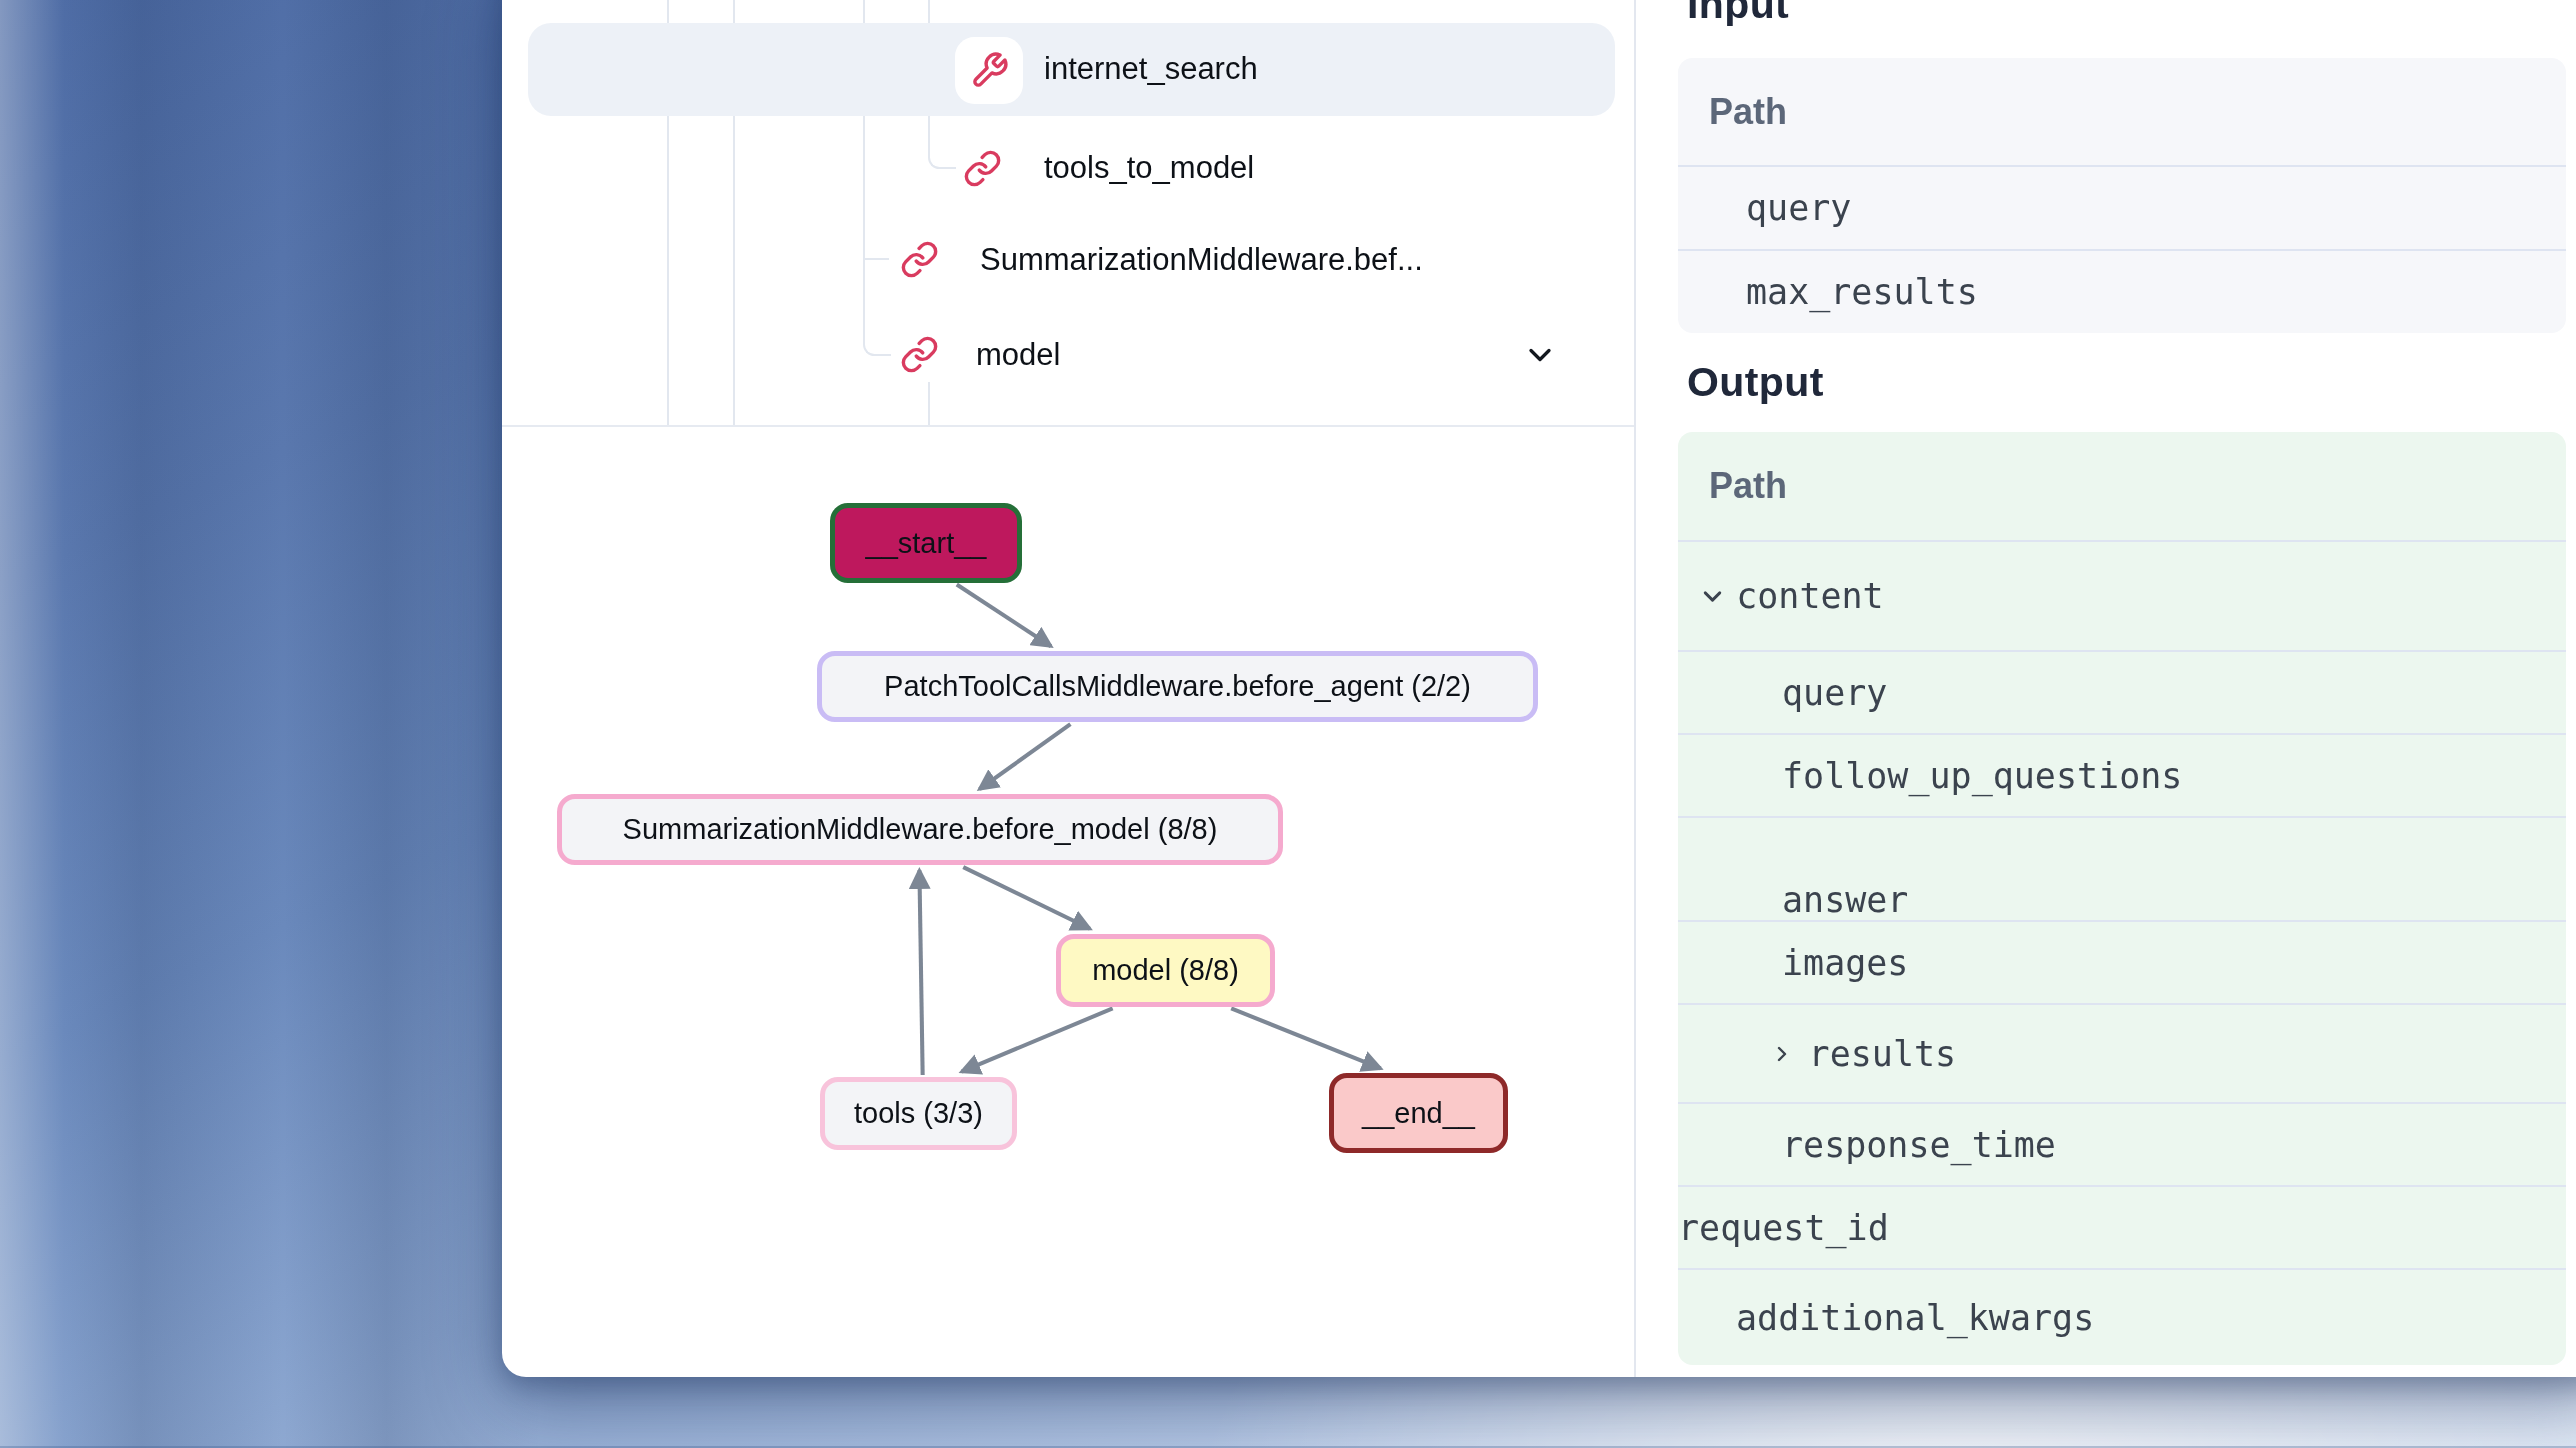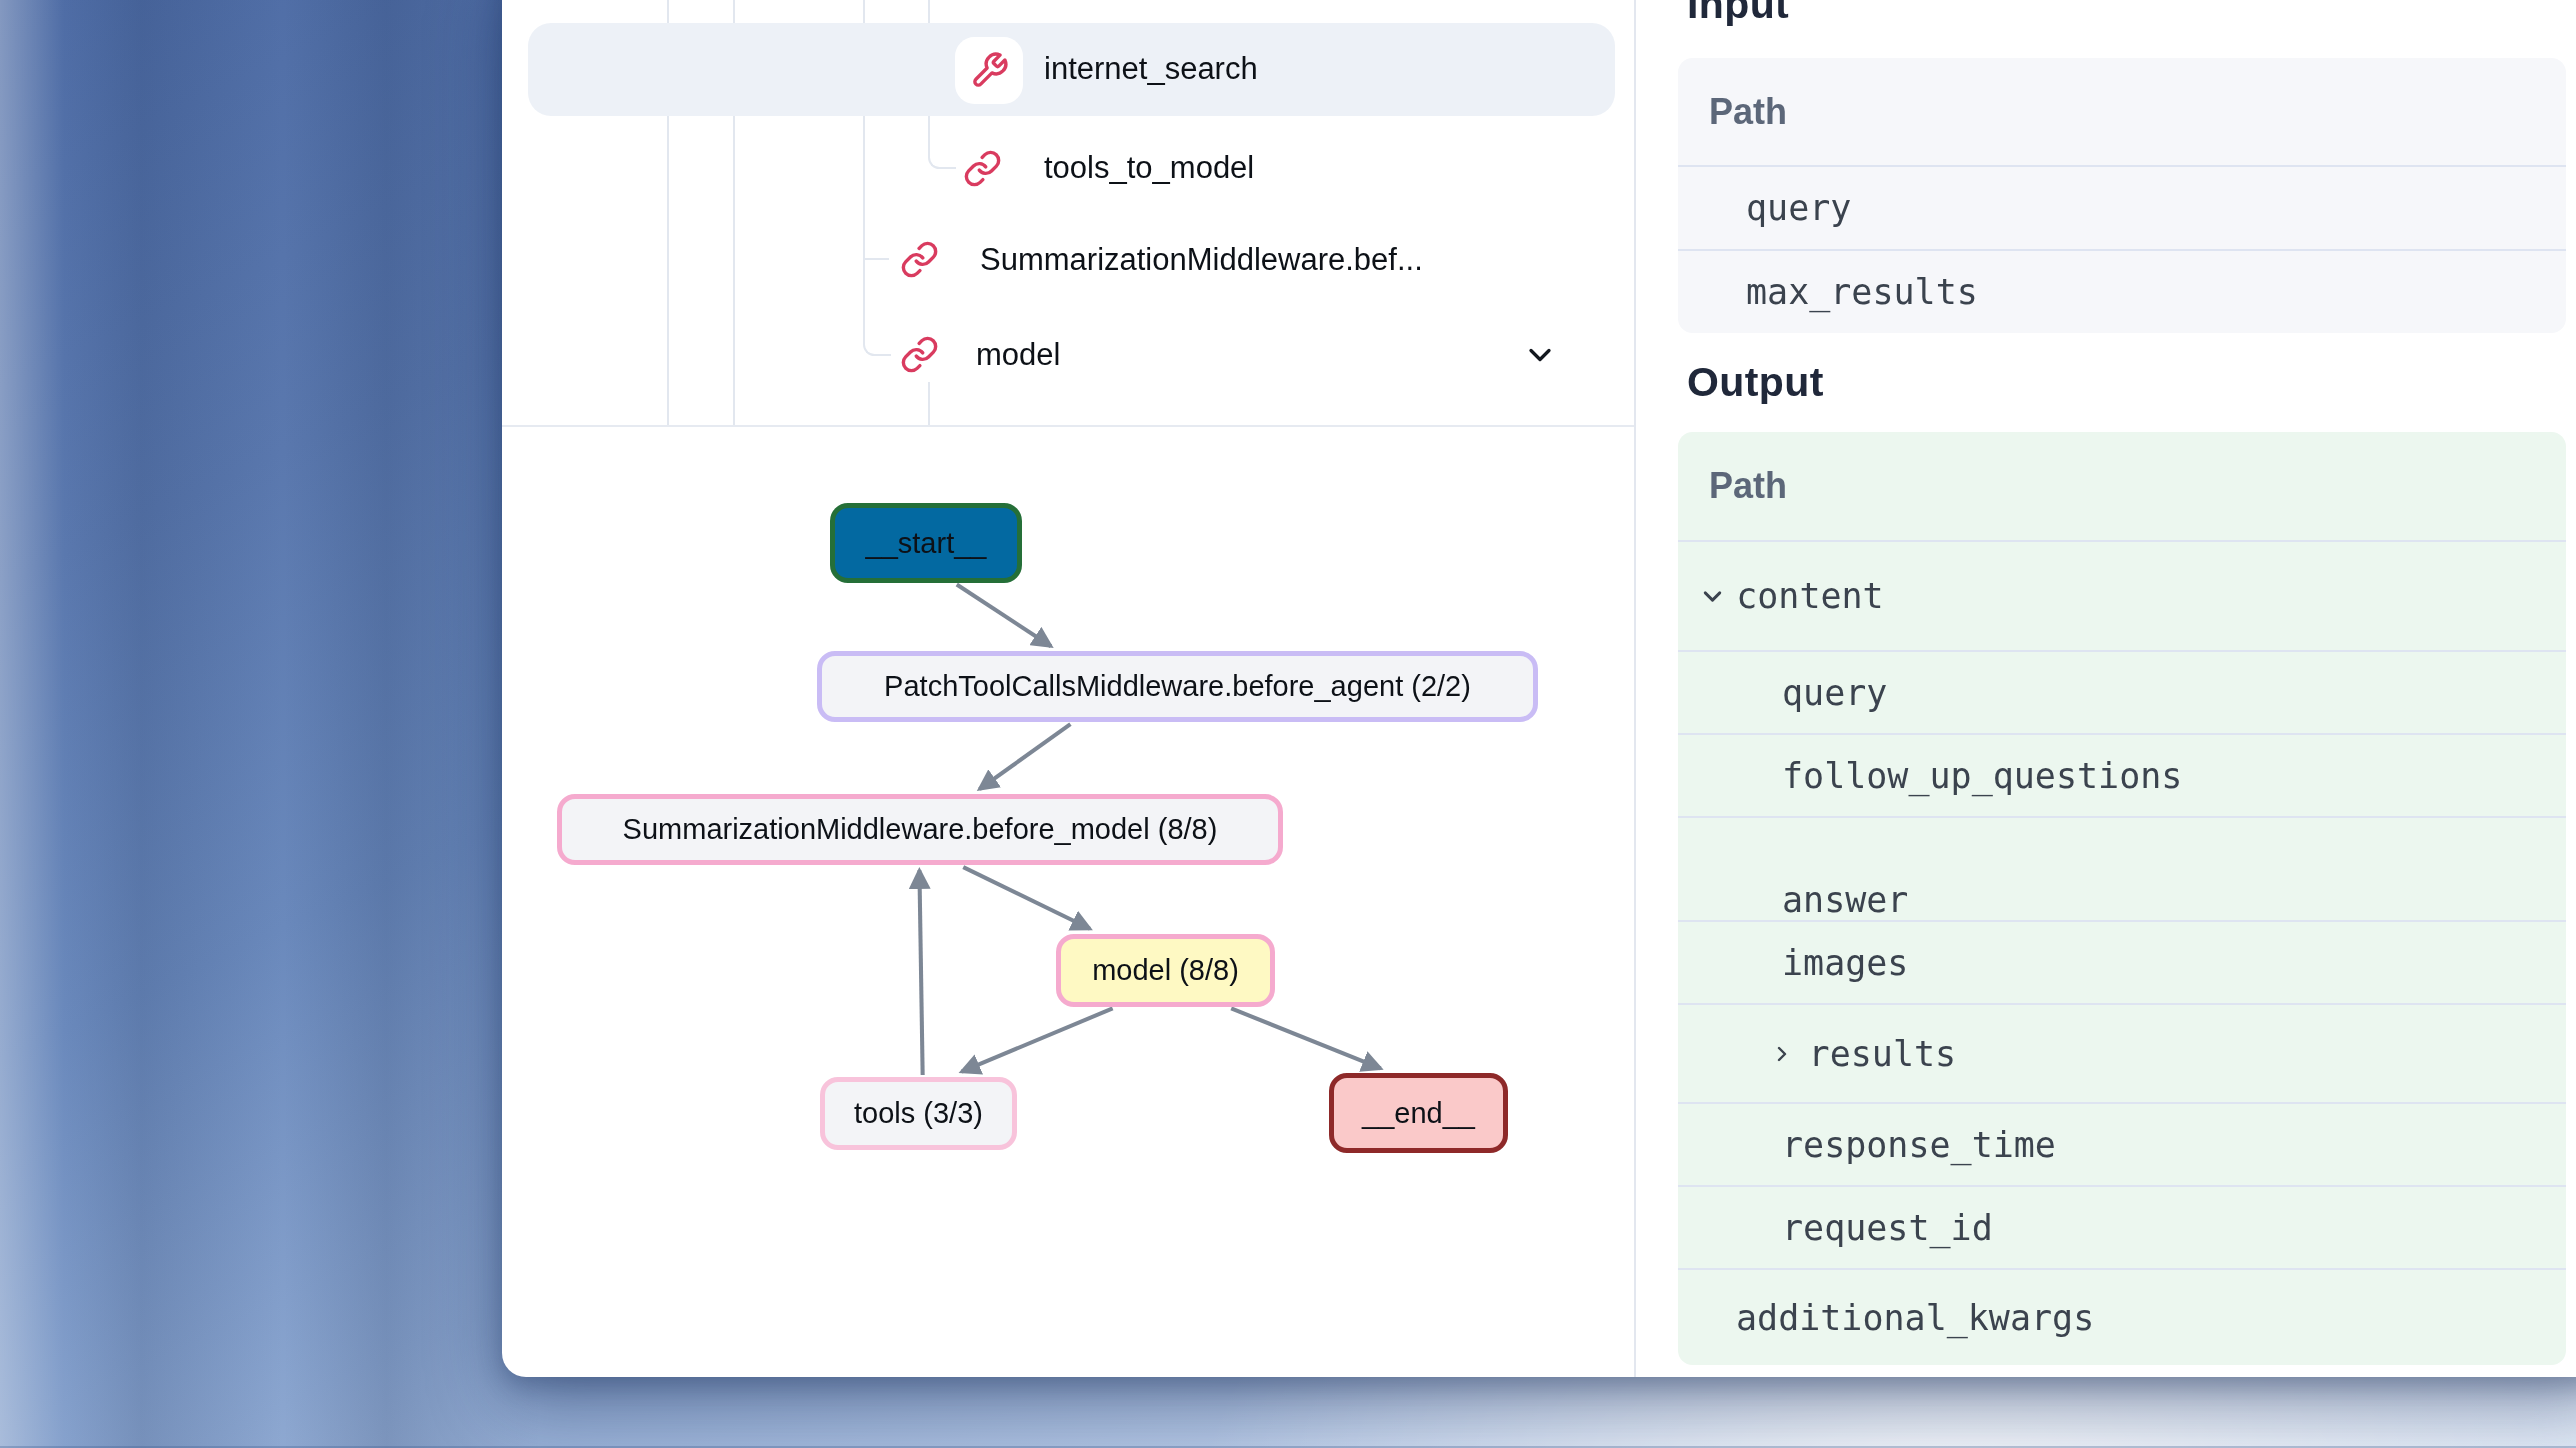--- a/index.html
+++ b/index.html
@@ -150,21 +150,21 @@
           </defs>
           <g id="edge-lines" stroke="#7D8795" stroke-width="5" fill="none">
               <line x1="560" y1="194" x2="676" y2="270" marker-end="url(#arrow)"></line>
               <line x1="700" y1="366" x2="588" y2="446" marker-end="url(#arrow)"></line>
               <line x1="568" y1="542" x2="724" y2="618" marker-end="url(#arrow)"></line>
               <line x1="752" y1="716" x2="566" y2="794" marker-end="url(#arrow)"></line>
               <line x1="898" y1="716" x2="1082" y2="790" marker-end="url(#arrow)"></line>
               <line x1="518" y1="798" x2="514" y2="546" marker-end="url(#arrow)"></line>
             </g>
         </svg>
-        <div class="gnode" id="gnode-0" style="background: #0369a1; border-color: rgb(37, 111, 56);">__start__</div>
+        <div class="gnode" id="gnode-0" style="background: #be185d; border-color: rgb(37, 111, 56);">__start__</div>
         <div class="gnode" id="gnode-1" style="background: rgb(243, 244, 247); border-color: rgb(201, 188, 245);">PatchToolCallsMiddleware.before_agent (2/2)</div>
         <div class="gnode" id="gnode-2" style="background: rgb(243, 244, 247); border-color: rgb(245, 170, 206);">SummarizationMiddleware.before_model (8/8)</div>
         <div class="gnode" id="gnode-3" style="background: #fef9c3; border-color: rgb(245, 170, 206);">model (8/8)</div>
         <div class="gnode" id="gnode-4" style="background: rgb(243, 244, 247); border-color: rgb(248, 195, 219);">tools (3/3)</div>
         <div class="gnode" id="gnode-5" style="background: rgb(250, 201, 201); border-color: rgb(142, 41, 41);">__end__</div>
       </div>
     </div>
 
     <div id="pane-divider" style="background: rgb(227, 231, 239);"></div>
 
@@ -207,21 +207,21 @@
             <span class="chev" style="margin-right: 14.6px;">
               <svg viewBox="0 0 24 24" width="24" height="24" fill="none">
                 <path d="m9 18 6-6-6-6" stroke="#3B434E" stroke-width="2.4" stroke-linecap="round" stroke-linejoin="round"></path>
               </svg>
             </span>
             <span>results</span>
           </div>
           <div class="trow mono" style="height: 83px; border-top-color: rgb(222, 228, 241); color: rgb(59, 67, 78); padding-left: 104px;">
             <span>response_time</span>
           </div>
-          <div class="trow mono" style="height: 83px; border-top-color: rgb(222, 228, 241); color: rgb(59, 67, 78); padding-left: 104px;">
+          <div class="trow mono" style="height: 83px; border-top-color: rgb(222, 228, 241); color: rgb(59, 67, 78); ">
             <span>request_id</span>
           </div>
           <div class="trow mono" style="height: 97px; border-top-color: rgb(222, 228, 241); color: rgb(59, 67, 78); padding-left: 58px;">
             <span>additional_kwargs</span>
           </div>
         </div>
     </div>
 
   </div>
 </div>

